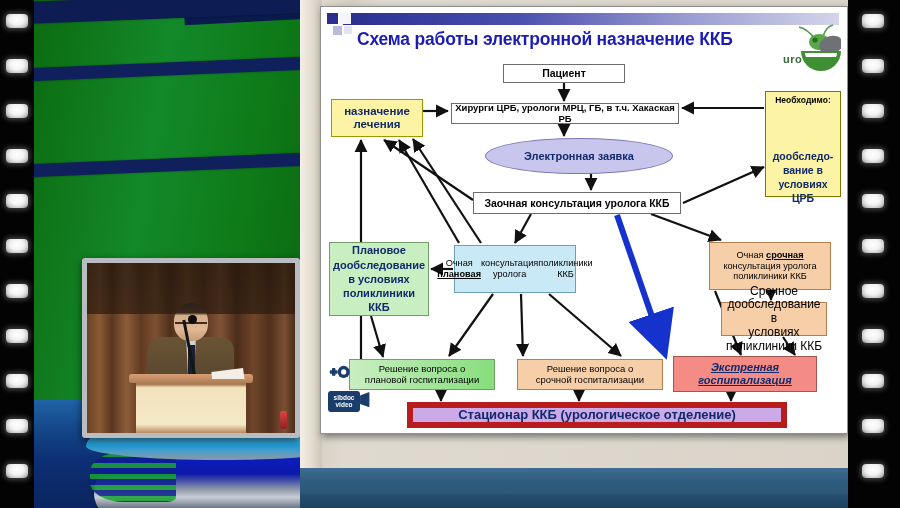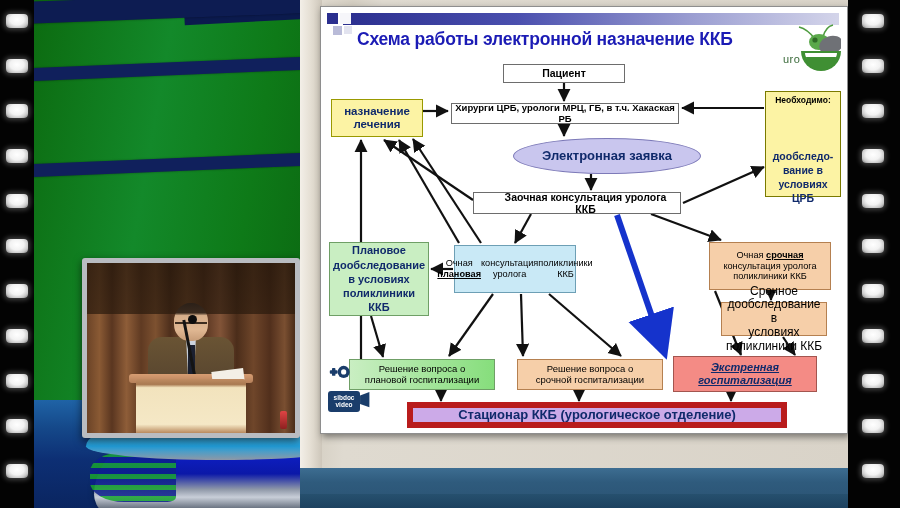--- a/index.html
+++ b/index.html
@@ -205,21 +205,21 @@
     font-size: 17.5px; font-weight: bold; color: #1b1bb5;
     letter-spacing: -0.2px; white-space: nowrap;
   }
 
   
   .uro-logo {
     position: absolute; right: 6px; top: 16px; width: 62px; height: 54px;
   }
   .uro-text {
     position: absolute; left: 4px; top: 30px;
-    font-size: 11px; font-weight: normal; color: #3a6a3a;
+    font-size: 11px; font-weight: bold; color: #3a6a3a;
     letter-spacing: .5px;
   }
 
   
   .node {
     position: absolute;
     border: 1px solid #6d6d6d;
     background: #fff;
     display: flex; align-items: center; justify-content: center;
     text-align: center;
@@ -233,25 +233,25 @@
   .n-patient   { left: 182px; top: 57px;  width: 122px; height: 19px; font-size: 10.5px; font-weight: bold; }
   .n-surgeons  { left: 130px; top: 96px;  width: 228px; height: 21px; font-size: 9.5px; font-weight: bold; }
   .n-treat     { left: 10px;  top: 92px;  width: 92px;  height: 38px;
                  background: #fcf3a4; border: 1px solid #999900; font-size: 11.5px; font-weight: bold; color: #102a6b; }
   .n-need      { left: 444px; top: 84px;  width: 76px;  height: 106px;
                  background: #fcf3a4; border: 1px solid #7a7a00; font-size: 10.5px; font-weight: bold; color: #102a6b;
                  flex-direction: column; justify-content: flex-start; padding-top: 4px; gap: 36px; }
   .n-need .hd  { font-size: 8.5px; font-weight: bold; color: #000; margin-bottom: 7px; }
   .n-need .bd  { line-height: 1.35; }
 
-  .n-ellipse   { left: 192px; top: 131px; width: 188px; height: 36px;
+  .n-ellipse   { left: 164px; top: 131px; width: 188px; height: 36px;
                  background: #c9c6ee; border: 1px solid #7d7ab8; border-radius: 50%;
-                 font-size: 13px; font-weight: bold; color: #102a6b; }
+                 font-size: 11px; font-weight: bold; color: #102a6b; }
   .n-zaoch     { left: 152px; top: 185px; width: 208px; height: 22px;
-                 font-size: 10.5px; font-weight: bold; padding-left: 20px; }
+                 font-size: 10.5px; font-weight: bold; }
 
   .n-plangreen { left: 8px;   top: 235px; width: 100px; height: 74px;
                  background: #c9eec2; border: 1px solid #6f9f66;
                  font-size: 11px; font-weight: bold; color: #102a6b; line-height: 1.3; }
   .n-planblue  { left: 133px; top: 238px; width: 122px; height: 48px;
                  background: #c9e9f6; border: 1px solid #6d9fb5; font-size: 9.2px;
                  flex-direction: row; }
   .n-srchorg   { left: 388px; top: 235px; width: 122px; height: 48px;
                  background: #f6cfa9; border: 1px solid #b58050; font-size: 9.2px;
                  flex-direction: column; }

